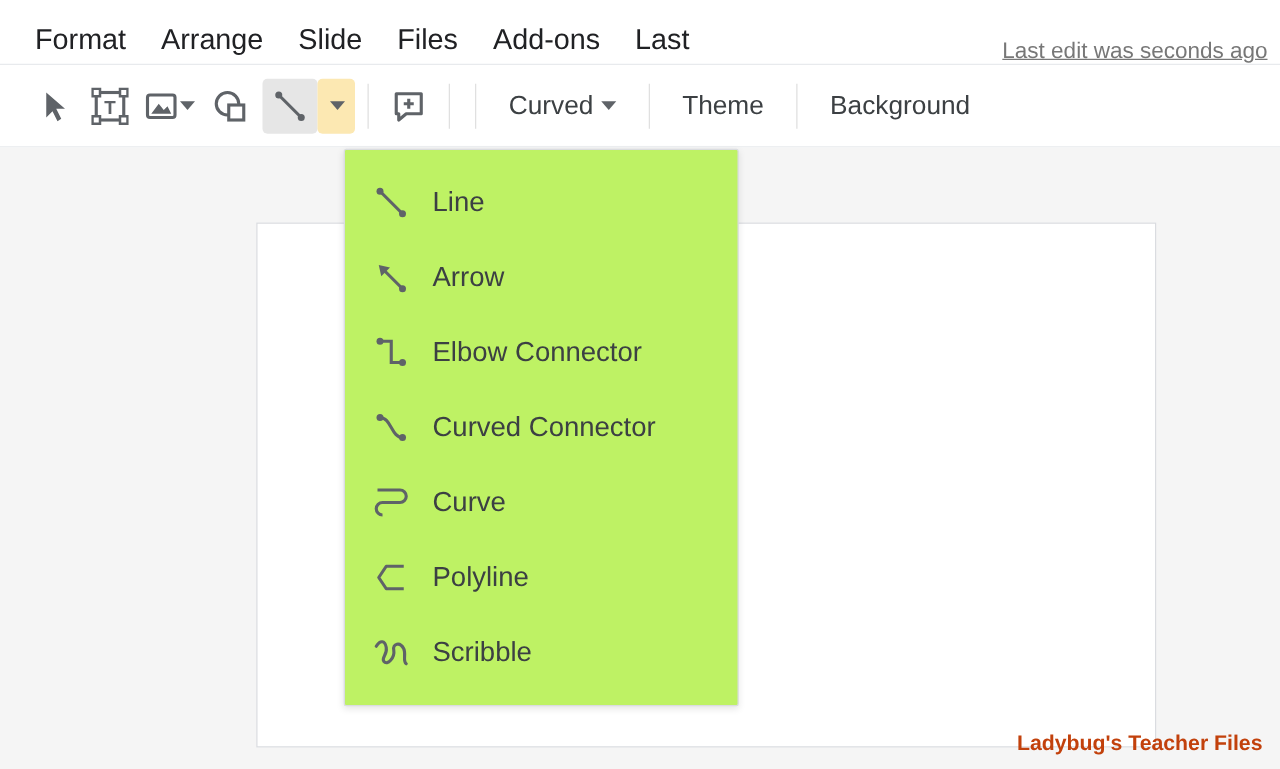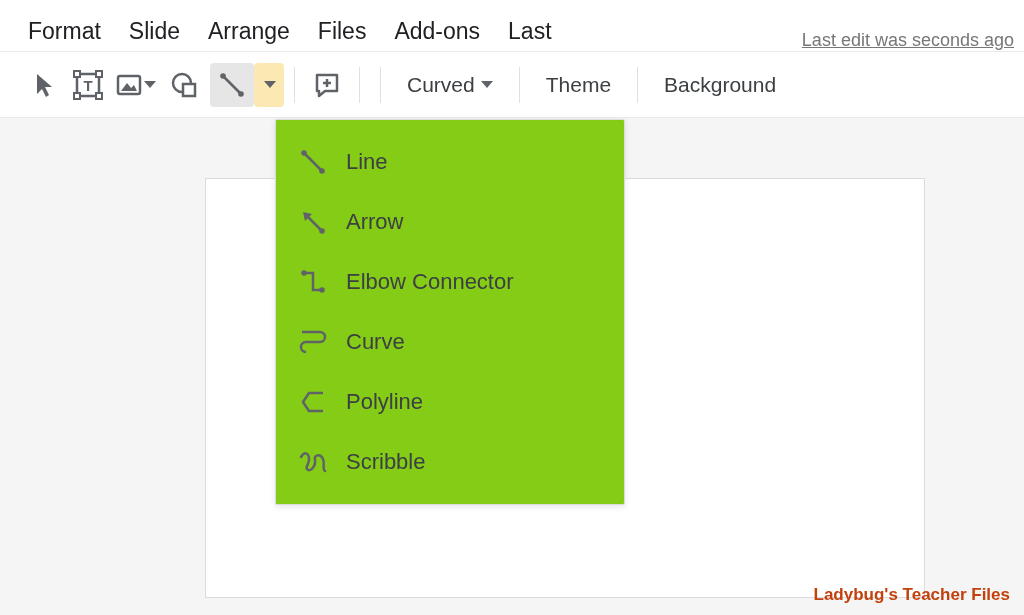--- a/index.html
+++ b/index.html
@@ -100,22 +100,22 @@
     width: 720px;
     height: 420px;
     background: #ffffff;
     border: 1px solid #dadce0;
   }
   
   .dropdown {
     position: absolute;
     left: 275px;
     top: 119px;
-    width: 350px;
-    background: #84cc16;
+    width: 316px;
+    background: #bef264;
     border: 1px solid #dadce0;
     border-radius: 2px;
     box-shadow: 0 2px 6px rgba(0,0,0,0.1);
     padding: 12px 0;
     z-index: 10;
   }
   .dd-item {
     display: flex;
     align-items: center;
     height: 60px;
@@ -140,22 +140,22 @@
     font-size: 17px;
     color: #c2410c;
     font-weight: bold;
   }
 </style>
 </head>
 <body>
 
 <div class="menubar">
   <div class="menu-item">Format</div>
+  <div class="menu-item">Arrange</div>
   <div class="menu-item">Slide</div>
-  <div class="menu-item">Arrange</div>
   <div class="menu-item">Files</div>
   <div class="menu-item">Add-ons</div>
   <div class="menu-item">Last</div>
   <div class="menu-spacer"></div>
   <div class="edit-status">Last edit was seconds ago</div>
 </div>
 
 <div class="toolbar">
 
   <div class="tool-btn">
@@ -259,20 +259,30 @@
     <span class="dd-icon">
       <svg width="28" height="28" viewBox="0 0 28 28">
         <path d="M5 5 H14 V22 H23" fill="none" stroke="#5f6368" stroke-width="2.5"></path>
         <circle cx="5" cy="5" r="2.8" fill="#5f6368"></circle>
         <circle cx="23" cy="22" r="2.8" fill="#5f6368"></circle>
       </svg>
     </span>
     <span>Elbow Connector</span>
   </div>
 
+  <div class="dd-item">
+    <span class="dd-icon">
+      <svg width="28" height="28" viewBox="0 0 28 28">
+        <path d="M5 6 C14 6 14 22 23 22" fill="none" stroke="#5f6368" stroke-width="2.5"></path>
+        <circle cx="5" cy="6" r="2.8" fill="#5f6368"></circle>
+        <circle cx="23" cy="22" r="2.8" fill="#5f6368"></circle>
+      </svg>
+    </span>
+    <span>Curved Connector</span>
+  </div>
 
   <div class="dd-item">
     <span class="dd-icon">
       <svg width="30" height="26" viewBox="0 0 30 26">
         <path d="M4 7 H22 A5 5 0 0 1 22 17 H8 A5 5 0 0 0 8 27" fill="none" stroke="#5f6368" stroke-width="2.5" transform="translate(0,-4)"></path>
       </svg>
     </span>
     <span>Curve</span>
   </div>
 

